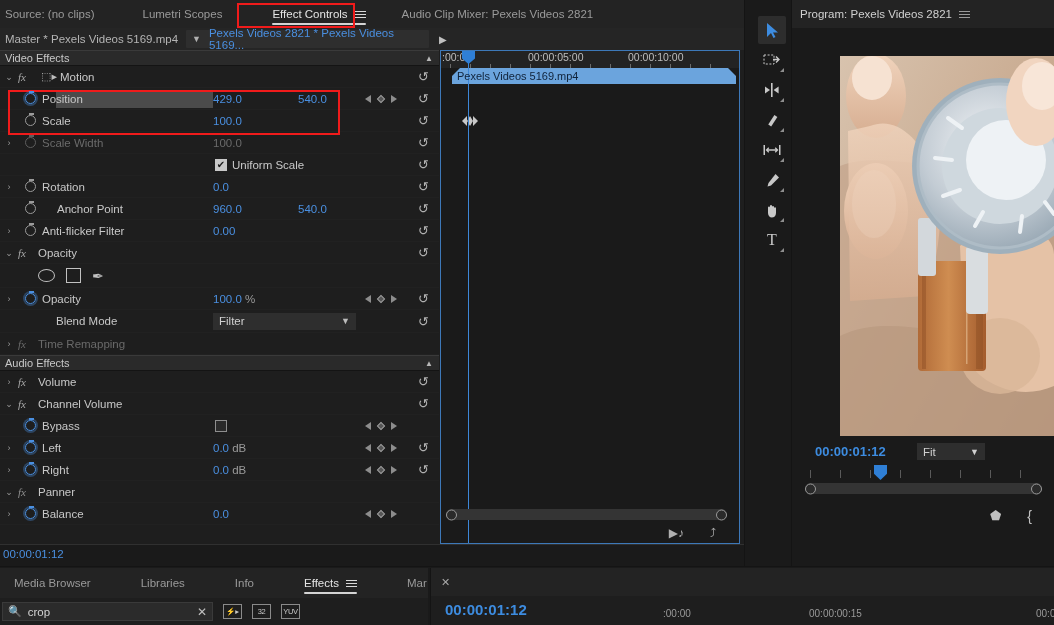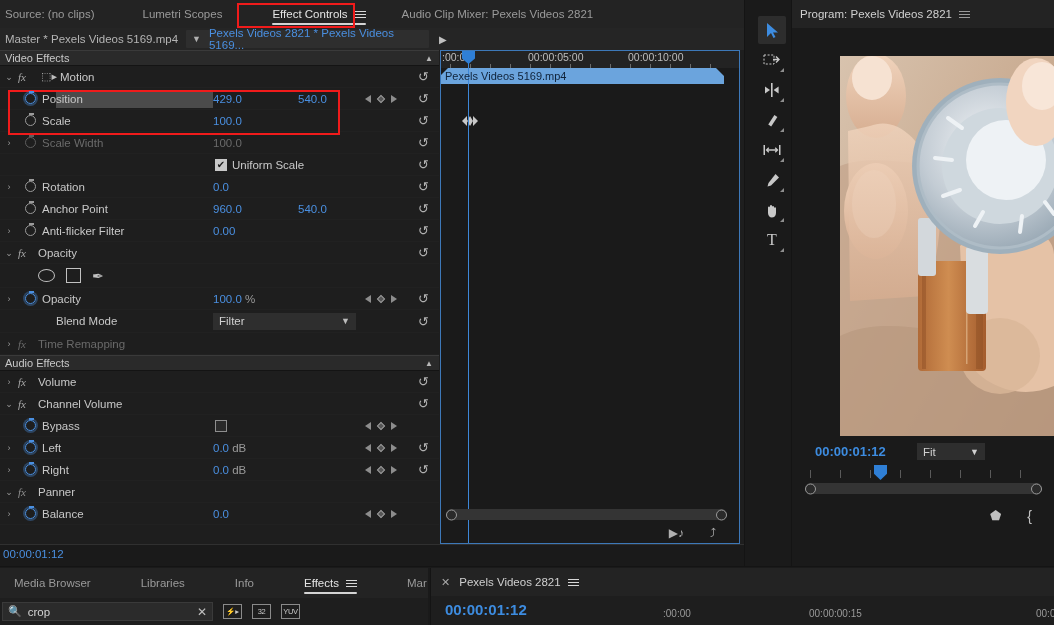--- a/index.html
+++ b/index.html
@@ -72,21 +72,21 @@
   .mt-ellipse{width:17px;height:13px;border:1.5px solid #c2c2c2;border-radius:50%;}
   .mt-rect{width:15px;height:15px;border:1.5px solid #c2c2c2;}
   .mt-pen{font-size:14px;color:#c2c2c2;transform:rotate(0deg);}
   .blendsel{position:absolute;left:213px;width:143px;height:17px;background:#2e2e2e;display:flex;align-items:center;justify-content:space-between;padding:0 6px;color:#d0d0d0;font-size:11.5px;}
   .blendsel .chev{font-size:9px;color:#bdbdbd;}
 
   
   .ruler{position:absolute;left:0;top:0;right:0;height:18px;background:#232323;}
   .ruler .tick{position:absolute;bottom:0;width:1px;height:4px;background:#6a6a6a;}
   .ruler .tlabel{position:absolute;top:1px;color:#bdbdbd;font-size:10.5px;}
-  .clipband{position:absolute;left:0;top:18px;right:0;height:16px;background:#6ba4dd;color:#10233a;font-size:11px;display:flex;align-items:center;padding-left:5px;}
+  .clipband{position:absolute;left:12px;top:18px;right:0;height:16px;background:#6ba4dd;color:#10233a;font-size:11px;display:flex;align-items:center;padding-left:5px;}
   .clipband .notchL,.clipband .notchR{position:absolute;top:0;width:8px;height:8px;background:#1a1a1a;}
   .clipband .notchL{left:0;clip-path:polygon(0 0,100% 0,0 100%);}
   .clipband .notchR{right:0;clip-path:polygon(100% 0,100% 100%,0 0);}
   .playhead{position:absolute;top:0;bottom:0;width:1px;background:#3d87d8;}
   .playhead .head{position:absolute;top:0;left:-6px;width:13px;height:14px;background:#2f7fd6;clip-path:polygon(0 0,100% 0,100% 60%,50% 100%,0 60%);}
   .kfmark{position:absolute;display:flex;align-items:center;}
   .kfmark .tri{width:0;height:0;border-top:5px solid transparent;border-bottom:5px solid transparent;}
   .kfmark .tl{border-right:5px solid #c9c9c9;}
   .kfmark .tr{border-left:5px solid #c9c9c9;}
   .kfmark .ctr{width:6px;height:10px;background:#c9c9c9;clip-path:polygon(50% 0,100% 50%,50% 100%,0 50%);}
@@ -240,21 +240,21 @@
       <span class="lbl" style="margin-left:2px;">Rotation</span>
       <span class="val v1">0.0</span>
       <span class="reset">↺</span>
     </div>
 
     <div class="row">
       <span class="tw"></span>
       <span class="sw" style="margin-left:2px;">
           <span class="stopwatch off"></span>
         </span>
-      <span class="lbl" style="margin-left:2px;">Anchor Point</span>
+      <span class="lbl" style="margin-left:17px;">Anchor Point</span>
       <span class="val v1">960.0</span>
       <span class="val v2">540.0</span>
       <span class="reset">↺</span>
     </div>
 
     <div class="row">
       <span class="tw">›</span>
       <span class="sw" style="margin-left:2px;">
           <span class="stopwatch off"></span>
         </span>
@@ -629,28 +629,20 @@
     </div>
     <span class="badge" title="accelerated">⚡▸</span>
     <span class="badge">32</span>
     <span class="badge">YUV</span>
   </div>
 </div>
 
 <div class="abs" id="br">
   <div class="tabbar">
     <span class="closex">✕</span>
-    <div class="tab active" style="color:#d0d0d0;">
-      <span>Pexels Videos 2821</span>
-      <span class="hamb">
-          <i></i>
-          <i></i>
-          <i></i>
-        </span>
-    </div>
   </div>
   <span class="brtc">00:00:01:12</span>
   <div class="brruler">
     <span class="rl" style="left:232px;top:2px;">:00:00</span>
     <span class="rl" style="left:378px;top:2px;">00:00:00:15</span>
     <span class="rl" style="left:578px;top:2px;margin-left:27px;">00:00:0</span>
   </div>
 </div>
 
 <div class="abs vline" style="left:744px;top:0;height:566px;"></div>

